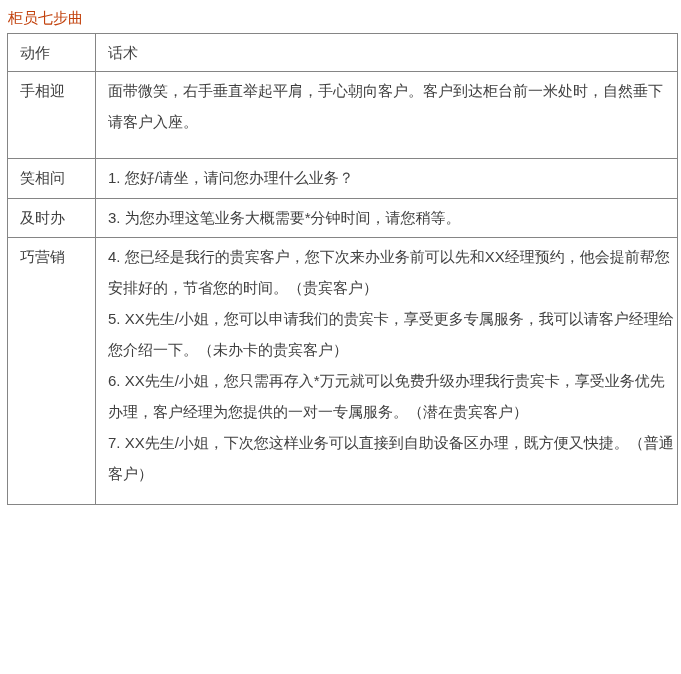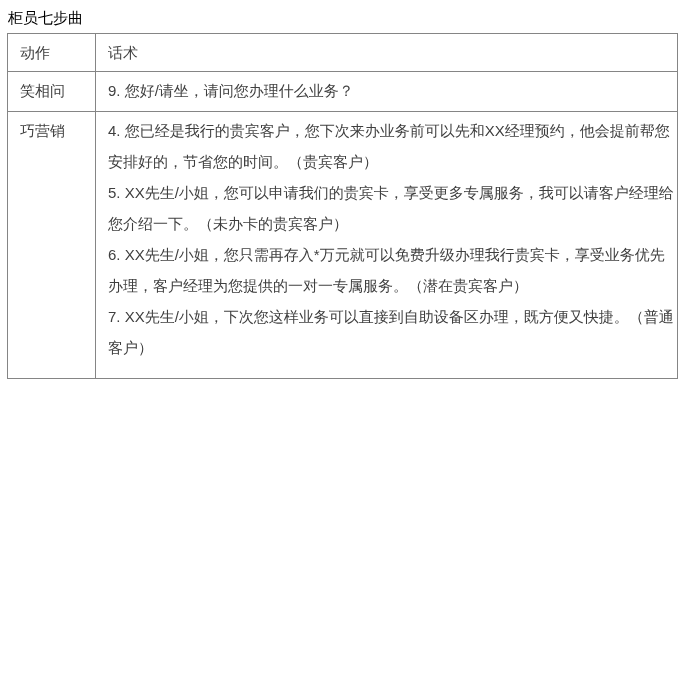--- a/index.html
+++ b/index.html
@@ -12,21 +12,21 @@
     height: 674px;
     font-family: "Liberation Sans", "DejaVu Sans", sans-serif;
     color: #3f3f3f;
     overflow: hidden;
   }
   .doc-title {
     font-size: 15px;
     font-weight: normal;
     line-height: 18px;
     margin: 9px 0 6px 8px;
-    color: #000000;
+    color: #c2410c;
   }
   table.steps {
     border-collapse: collapse;
     table-layout: fixed;
     width: 670px;
     margin-left: 7px;
   }
   table.steps th,
   table.steps td {
     border: 1px solid #858585;
@@ -65,24 +65,36 @@
     <col class="c-action">
     <col class="c-script">
   </colgroup>
   <thead>
     <tr class="h-head">
       <th>动作</th>
       <th>话术</th>
     </tr>
   </thead>
   <tbody>
+    <tr class="h-r0">
+      <td class="action-cell">手相迎</td>
+      <td class="cell">
+        <p>面带微笑，右手垂直举起平肩，手心朝向客户。客户到达柜台前一米处时，自然垂下请客户入座。</p>
+      </td>
+    </tr>
     <tr class="h-r1">
       <td class="action-cell">笑相问</td>
       <td class="cell">
-        <p>9. 您好/请坐，请问您办理什么业务？</p>
+        <p>1. 您好/请坐，请问您办理什么业务？</p>
+      </td>
+    </tr>
+    <tr class="h-r3">
+      <td class="action-cell">及时办</td>
+      <td class="cell">
+        <p>3. 为您办理这笔业务大概需要*分钟时间，请您稍等。</p>
       </td>
     </tr>
     <tr class="h-r4">
       <td class="action-cell">巧营销</td>
       <td class="cell">
         <p>4. 您已经是我行的贵宾客户，您下次来办业务前可以先和XX经理预约，他会提前帮您安排好的，节省您的时间。（贵宾客户）</p>
         <p>5. XX先生/小姐，您可以申请我们的贵宾卡，享受更多专属服务，我可以请客户经理给您介绍一下。（未办卡的贵宾客户）</p>
         <p>6. XX先生/小姐，您只需再存入*万元就可以免费升级办理我行贵宾卡，享受业务优先办理，客户经理为您提供的一对一专属服务。（潜在贵宾客户）</p>
         <p>7. XX先生/小姐，下次您这样业务可以直接到自助设备区办理，既方便又快捷。（普通客户）</p>
       </td>

